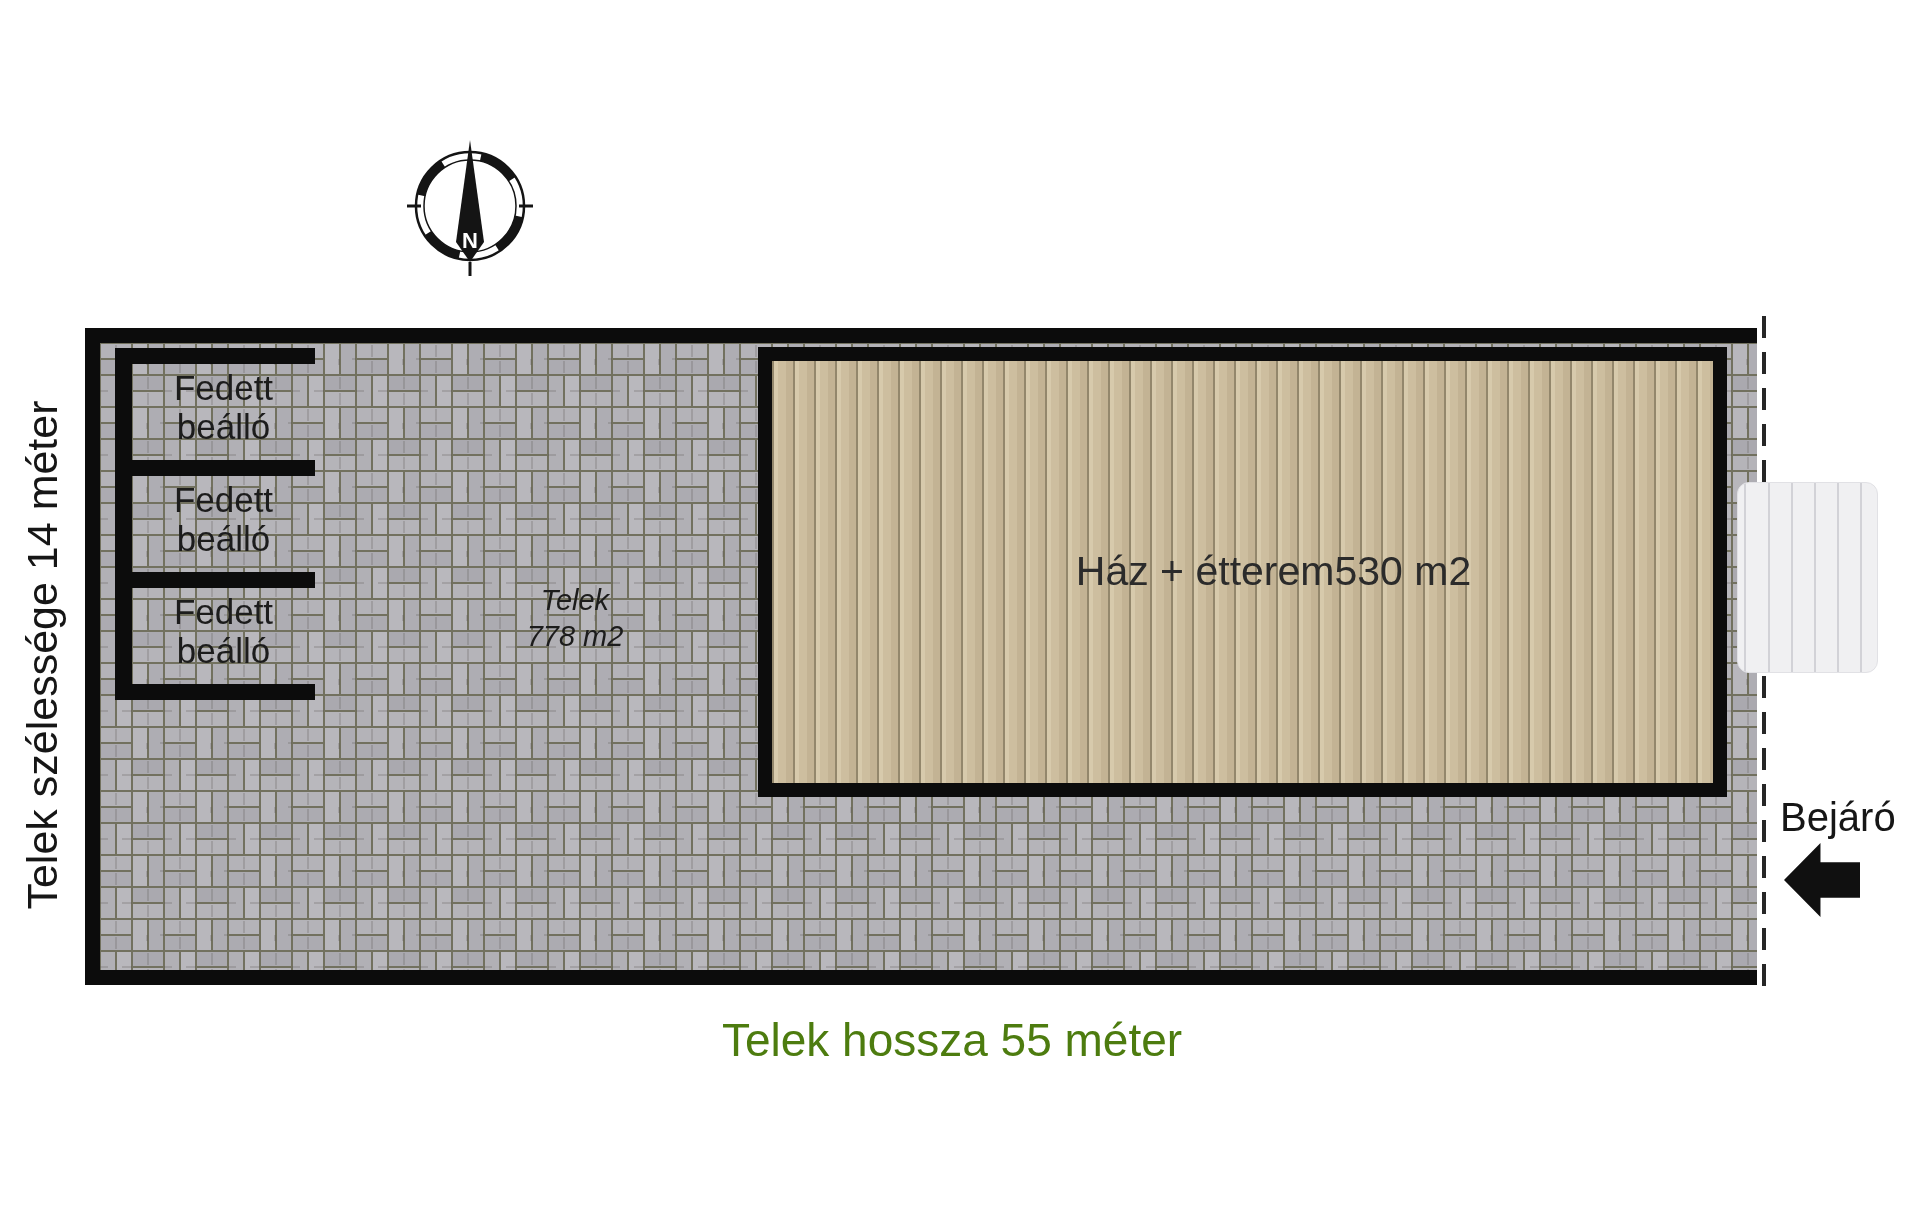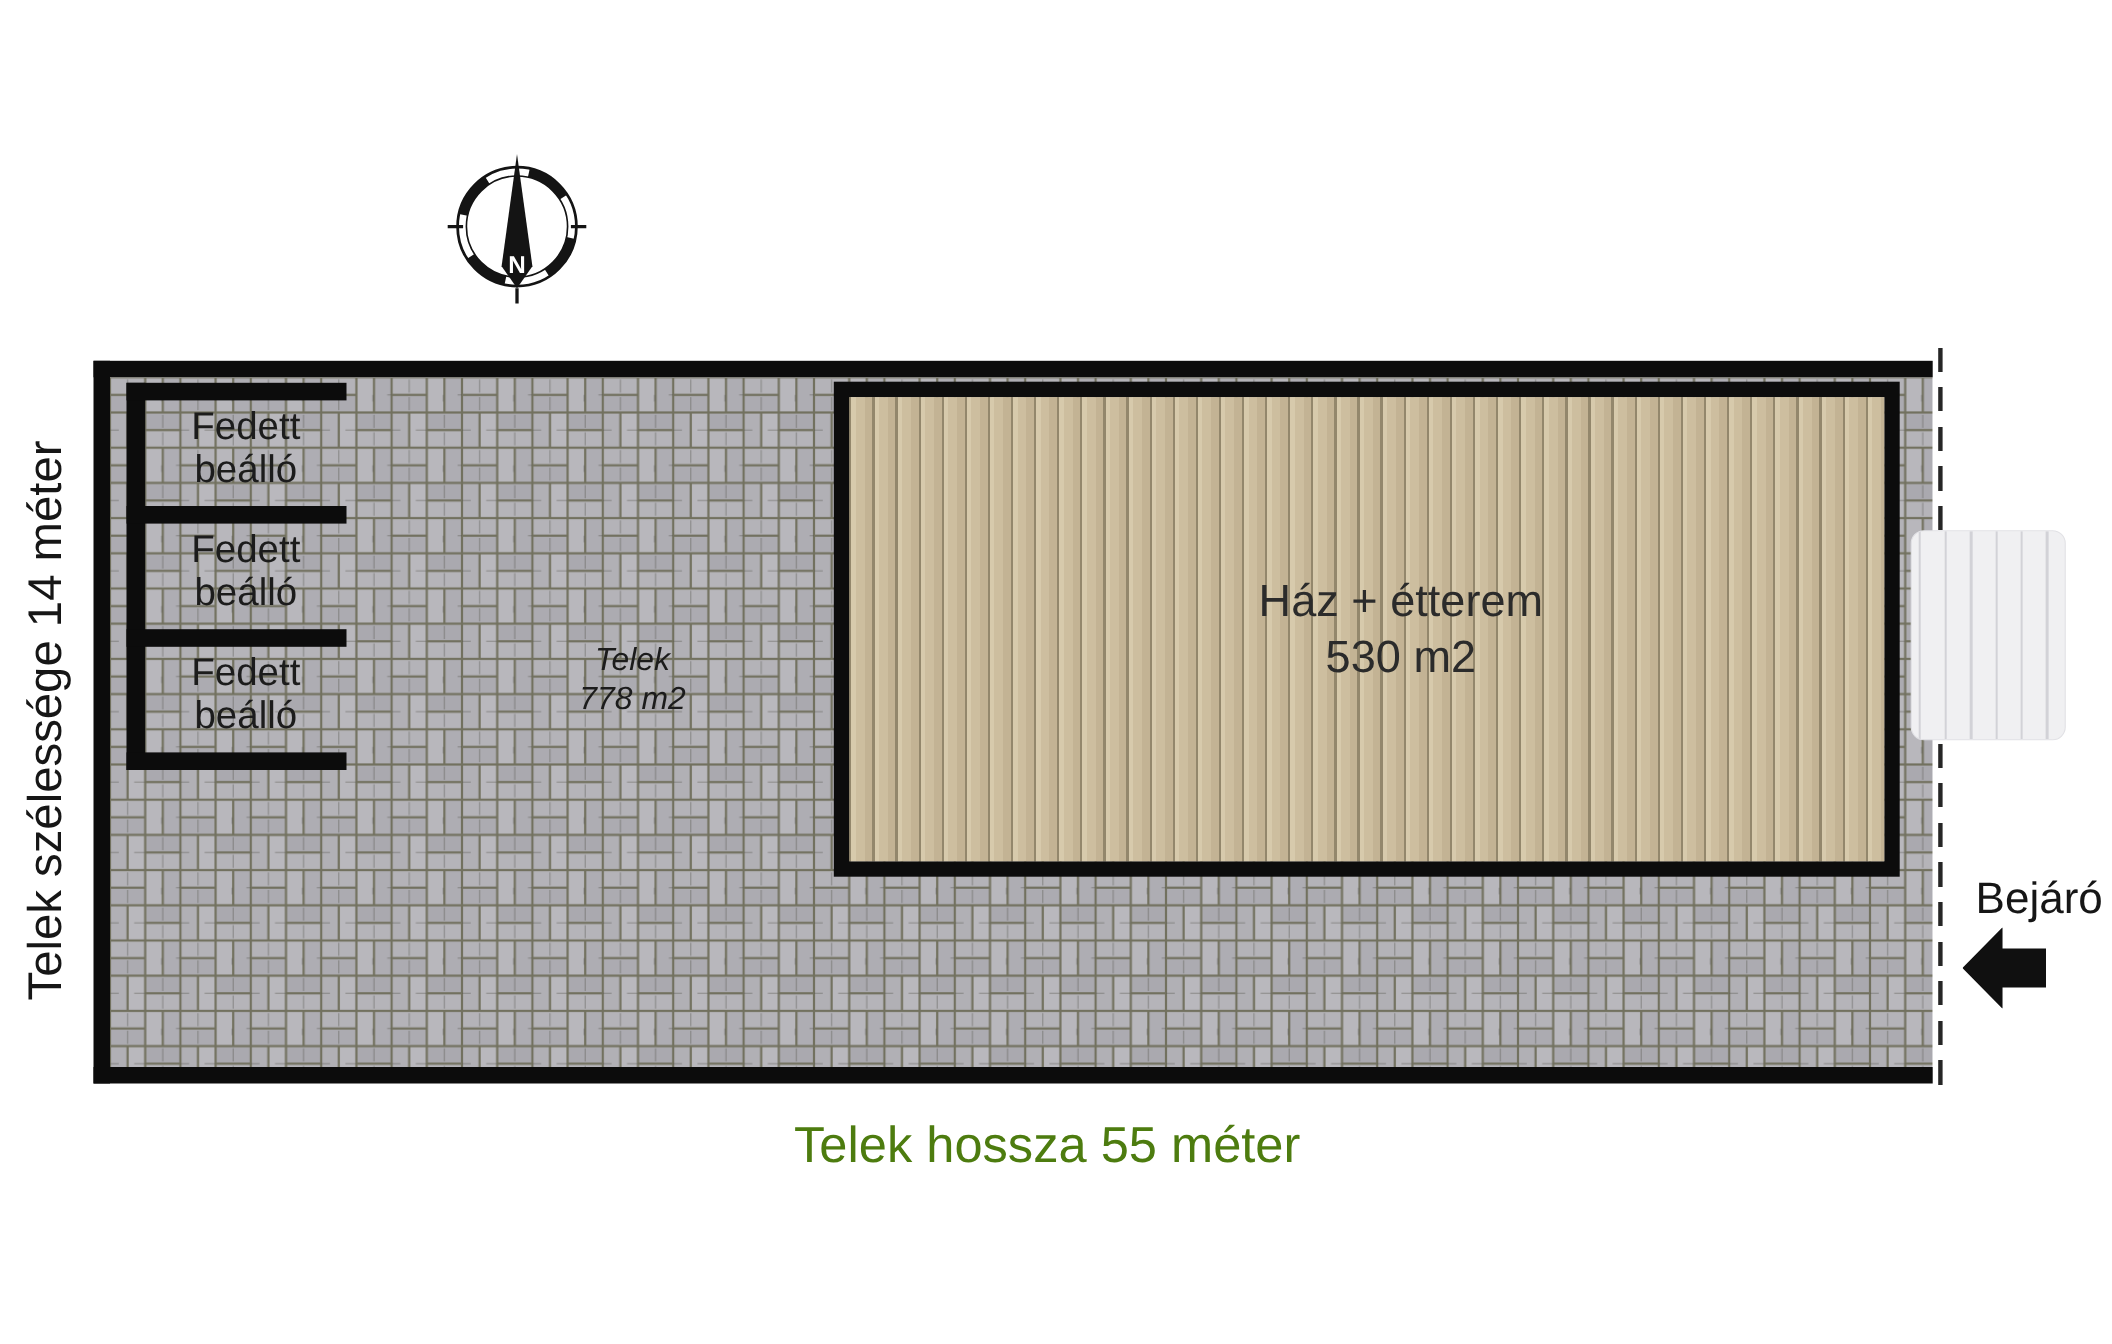--- a/index.html
+++ b/index.html
@@ -55,36 +55,36 @@
   .building{
     left:758px;top:347px;width:969px;height:450px;box-sizing:border-box;
     border:14px solid #0c0c0c;
   }
   .planks{
     position:absolute;inset:0;
     background:repeating-linear-gradient(90deg,
       #93876c 0 2px,#d7caac 2px 6px,#cdbe9f 6px 14px,#c3b394 14px 21px);
   }
   .building-label{
-    position:absolute;inset:0;display:flex;flex-direction:column;
+    position:absolute;inset:0;display:flex;flex-direction:row;
     align-items:center;justify-content:center;text-align:center;
     transform:translateX(31px);
     font-size:41px;line-height:1.25;color:#2b2b2b;white-space:nowrap;
   }
 
   
   .stairs{
     left:1737px;top:482px;width:141px;height:191px;background:#f0f0f2;
     border:1px solid #e1e1e5;border-radius:12px;box-sizing:border-box;
     background-image:repeating-linear-gradient(90deg,transparent 0 21px,#d2d2d7 21px 23px);
     background-position:9px 0;
   }
 
   
-  .bejaro{left:1780px;top:795px;font-size:40px;color:#161616;white-space:nowrap;margin-left:16px;}
+  .bejaro{left:1780px;top:795px;font-size:40px;color:#161616;white-space:nowrap;}
   .arrow{
     left:1784px;top:843px;width:76px;height:74px;background:#101010;
     clip-path:polygon(0% 50%,48% 0%,48% 26%,100% 26%,100% 74%,48% 74%,48% 100%);
   }
 
   
   .width-label{
     left:42px;top:655px;transform:translate(-50%,-50%) rotate(-90deg);
     font-size:43px;color:#161616;white-space:nowrap;
   }

